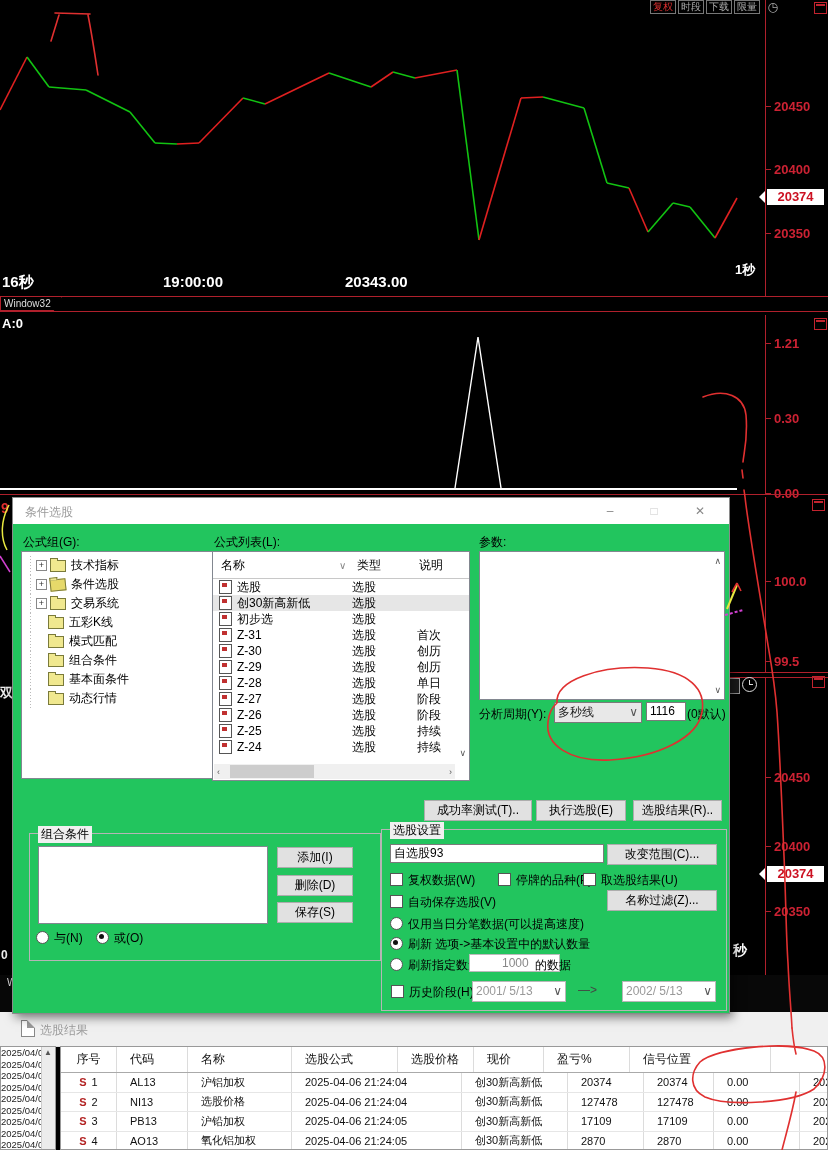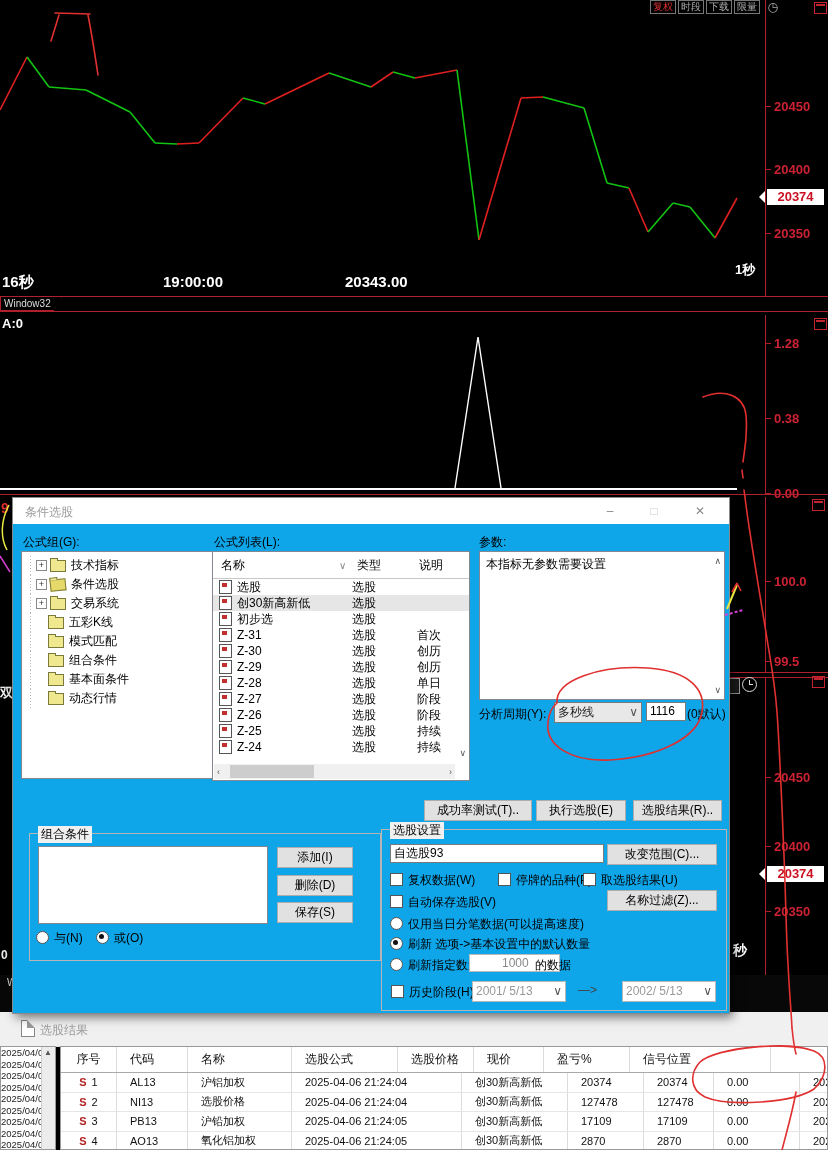--- a/index.html
+++ b/index.html
@@ -23,21 +23,21 @@
   .vline{position:absolute;width:1px;background:#b0202c;}
   .hline{position:absolute;height:1px;background:#b0202c;}
   .ptag{position:absolute;left:767px;width:57px;height:16px;background:#fff;color:#cc1122;
         font-weight:bold;font-size:13px;line-height:16px;text-align:center;}
   .ptag::before{content:'';position:absolute;left:-8px;top:2px;border:6px solid transparent;border-right:6px solid #fff;border-left:none;}
   .statustxt{position:absolute;color:#fff;font-weight:bold;font-size:15px;}
   .tabw32{position:absolute;left:0;top:297px;height:13px;background:#000;color:#ddd;font-size:10px;
           line-height:13px;padding:0 10px 0 3px;border:1px solid #b0202c;border-top:none;
           clip-path:polygon(0 0,100% 0,calc(100% - 8px) 100%,0 100%);}
   
-  #dialog{position:absolute;left:12px;top:497px;width:716px;height:515px;background:#0ea5e9;
+  #dialog{position:absolute;left:12px;top:497px;width:716px;height:515px;background:#22c55e;
           border:1px solid #8a8a8a;box-shadow:3px 3px 10px rgba(0,0,0,.55);z-index:30;font-size:12px;color:#000;}
   #dlg-title{position:absolute;left:0;top:0;right:0;height:26px;background:#fff;}
   #dlg-title .cap{position:absolute;left:12px;top:6px;color:#9a9a9a;font-size:12px;}
   .wbtn{position:absolute;top:4px;width:30px;height:18px;text-align:center;color:#888;font-size:12px;line-height:18px;}
   .sunken{position:absolute;background:#fff;border:1px solid #828790;}
   .dlabel{position:absolute;color:#000;}
   .btn{position:absolute;background:#e1e1e1;border:1px solid #adadad;text-align:center;font-size:12px;color:#000;}
   .inp{position:absolute;background:#fff;border:1px solid #7a7a7a;font-size:12px;padding:0 3px;}
   .drop{position:absolute;background:#e8e8e8;border:1px solid #7a7a7a;font-size:12px;padding:0 3px;color:#222;}
   .drop .car{position:absolute;right:3px;top:0;color:#555;}
@@ -146,23 +146,23 @@
   <div class="hline" style="left:0;top:311px;width:828px;"></div>
 
   <div class="statustxt" style="left:2px;top:316px;font-size:13px;">A:0</div>
   <svg class="abs" style="left:0;top:315px;" width="765" height="180">
     <line x1="0" y1="174" x2="737" y2="174" stroke="#fff" stroke-width="2"></line>
     <polyline points="455,173 478,22 501,173" fill="none" stroke="#fff" stroke-width="1.4"></polyline>
   </svg>
   <div class="vline" style="left:765px;top:315px;height:180px;"></div>
   <div id="indicator-axis">
       <div class="tick" style="left: 765px; top: 343px;"></div>
-      <div class="axlbl" style="left: 774px; top: 337px;">1.28</div>
+      <div class="axlbl" style="left: 774px; top: 337px;">1.21</div>
       <div class="tick" style="left: 765px; top: 418px;"></div>
-      <div class="axlbl" style="left: 774px; top: 412px;">0.38</div>
+      <div class="axlbl" style="left: 774px; top: 412px;">0.30</div>
       <div class="tick" style="left: 765px; top: 493px;"></div>
       <div class="axlbl" style="left: 774px; top: 487px;">0.00</div>
     </div>
   <div class="hline" style="left:0;top:494px;width:828px;"></div>
   <span class="rsq" style="left:814px;top:318px;"></span>
 
   <div class="vline" style="left:765px;top:497px;height:175px;"></div>
   <div class="vline" style="left:765px;top:677px;height:298px;"></div>
   <div id="right-axis2">
       <div class="tick" style="left: 765px; top: 581px;"></div>
@@ -428,21 +428,20 @@
       <span class="sarrow" style="right:3px;bottom:22px;">∨</span>
       <div class="scroll-h">
         <span class="sarrow" style="left:3px;top:3px;">‹</span>
         <div class="thumb"></div>
         <span class="sarrow" style="right:3px;top:3px;">›</span>
       </div>
     </div>
 
     <span class="dlabel" style="left:466px;top:36px;">参数:</span>
     <div class="sunken" style="left:466px;top:53px;width:244px;height:147px;">
-      <div style="padding:4px 6px;">本指标无参数需要设置</div>
       <span class="sarrow" style="right:3px;top:4px;">∧</span>
       <span class="sarrow" style="right:3px;bottom:4px;">∨</span>
     </div>
 
     <span class="dlabel" style="left:466px;top:208px;">分析周期(Y):</span>
     <div class="drop" style="left:541px;top:204px;width:80px;height:19px;line-height:19px;">
       <span>多秒线</span><span class="car">∨</span>
     </div>
     <div class="inp" style="left:633px;top:204px;width:32px;height:17px;line-height:17px;">1116</div>
     <span class="dlabel" style="left:674px;top:208px;">(0默认)</span>

